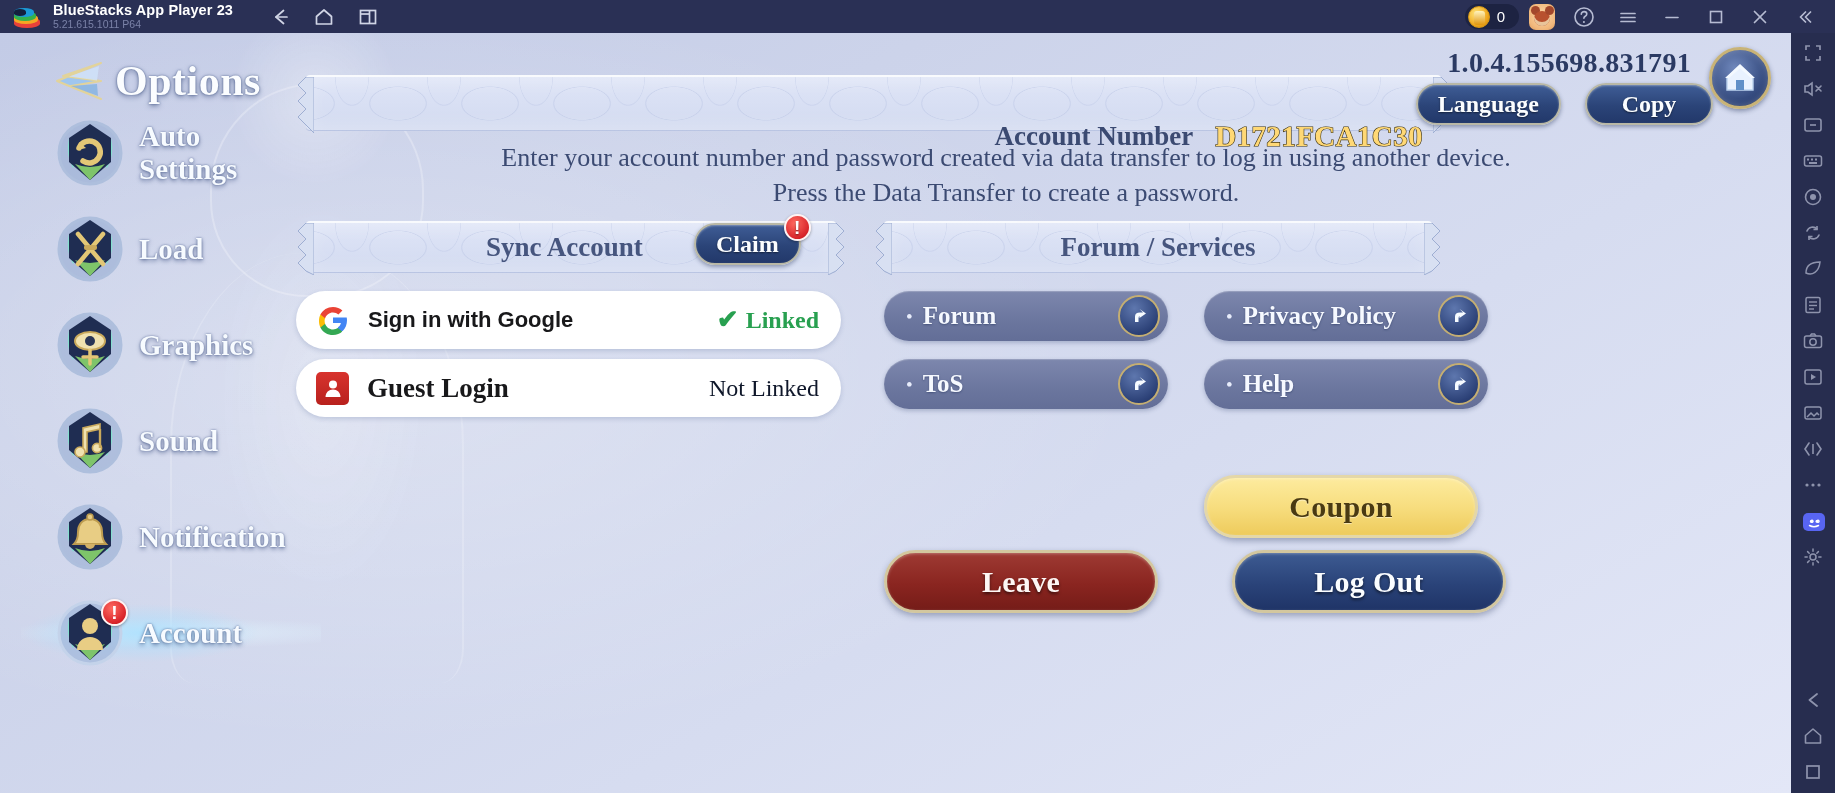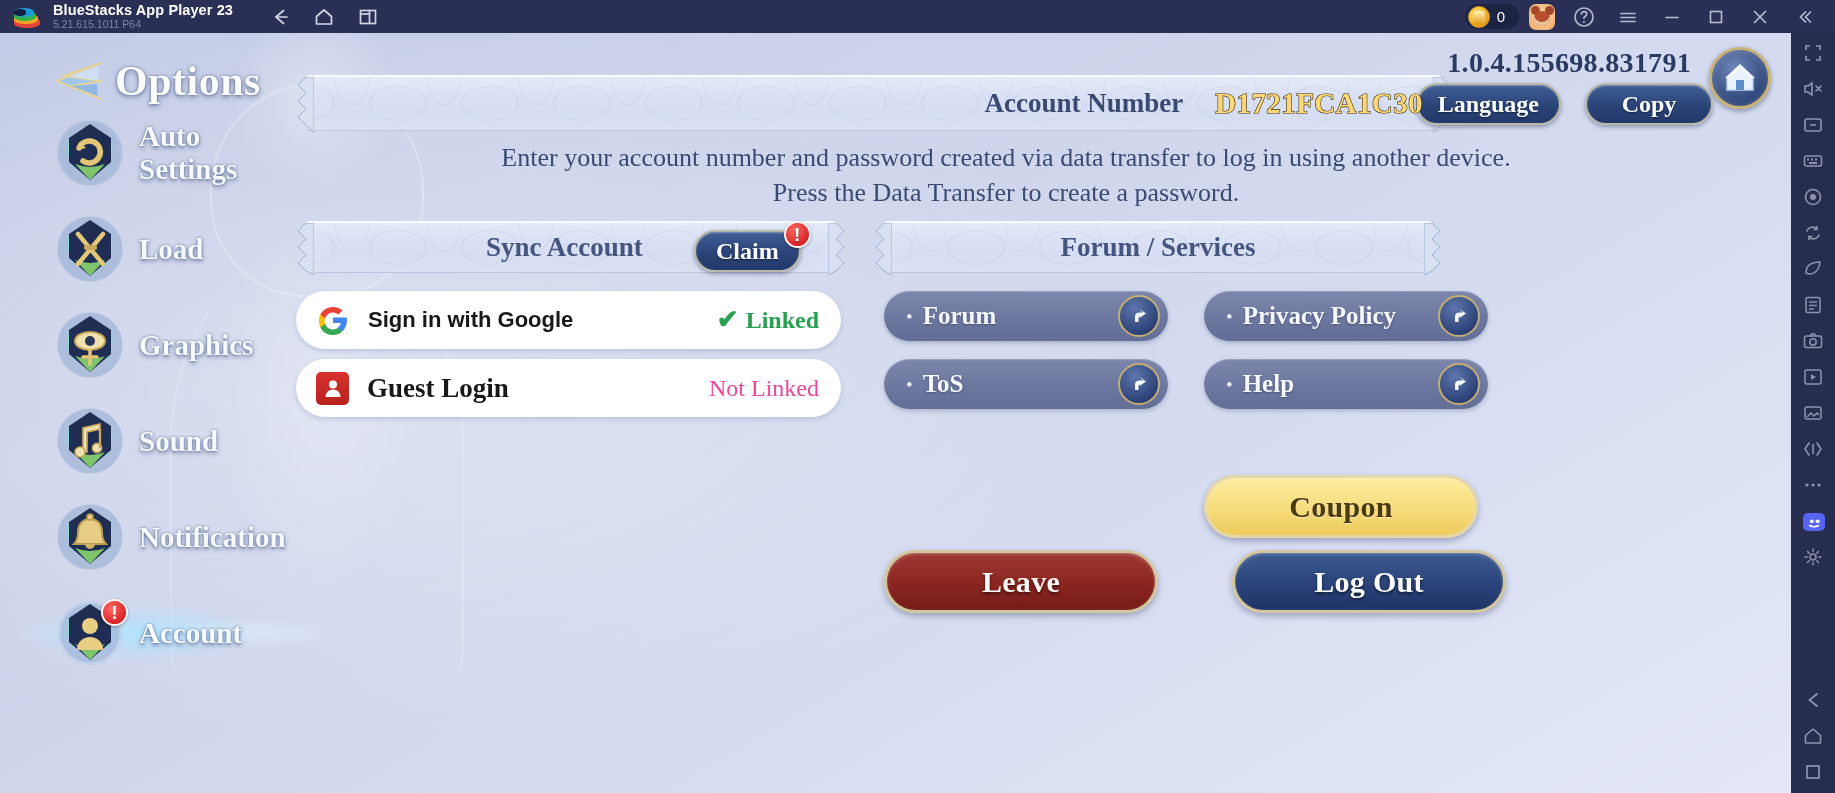--- a/index.html
+++ b/index.html
@@ -180,21 +180,21 @@
     position: absolute; top: 0; width: 22px; height: 100%;
     pointer-events: none;
   }
   .panel .edge-l { left: -14px; }
   .panel .edge-r { right: -14px; }
   .panel .edge-l svg, .panel .edge-r svg { display: block; }
 
   #acct-panel { left: 30px; top: 42px; width: 1135px; height: 56px; border-radius: 4px; }
   .acct-row {
     position: relative; z-index: 2; height: 100%; display: flex; align-items: center;
-    justify-content: flex-end; padding-right: 18px; gap: 32px;
+    justify-content: flex-end; padding-right: 18px; gap: 22px; margin-top: 33px;
   }
   .acct-label { font-size: 27px; color: #3b4a72; font-weight: bold; }
   .acct-num {
     font-size: 29px; font-weight: bold; color: #ffd875;
     -webkit-text-stroke: 1.2px #3b3010;
     paint-order: stroke fill;
     letter-spacing: .4px;
   }
 
   .pill-btn {
@@ -214,21 +214,21 @@
     font-size: 26px; color: #3b4a72; line-height: 1.33; font-weight: normal;
   }
 
   #sync-panel { left: 30px; top: 188px; width: 530px; height: 52px; border-radius: 4px; }
   #forum-panel { left: 608px; top: 188px; width: 548px; height: 52px; border-radius: 4px; }
   .panel-title {
     position: relative; z-index: 2; height: 100%; display: flex; align-items: center;
     justify-content: center; font-size: 27px; color: #46557e; font-weight: bold;
   }
   #sync-panel .panel-title { justify-content: flex-start; padding-left: 180px; }
-  #btn-claim { position: absolute; left: 418px; top: 197px; min-width: 104px; }
+  #btn-claim { position: absolute; left: 418px; top: 190px; min-width: 104px; }
   #btn-claim .alert-dot { right: -12px; top: -11px; }
 
   
   .acct-card {
     position: absolute; left: 20px; width: 545px; height: 58px; border-radius: 29px;
     background: #ffffff; box-shadow: 0 2px 5px rgba(70,90,140,.22);
     display: flex; align-items: center; padding: 0 22px 0 20px; cursor: pointer;
   }
   #card-google { top: 258px; }
   #card-guest  { top: 326px; }
@@ -239,21 +239,21 @@
     background: linear-gradient(#d8332e, #b8211d);
     display: flex; align-items: center; justify-content: center;
   }
   .guest-ic svg { display: block; }
   .card-label {
     margin-left: 18px; font-size: 27px; color: #18181a; font-weight: bold;
   }
   #card-google .card-label { font-family: "Liberation Sans", sans-serif; font-size: 22px; }
   .card-status { margin-left: auto; font-size: 24px; display: flex; align-items: center; gap: 7px; }
   .card-status.linked { color: #28a050; font-weight: bold; }
-  .card-status.unlinked { color: #ec4899; }
+  .card-status.unlinked { color: #0f172a; }
   .check { font-size: 26px; line-height: 1; }
 
   
   .link-btn {
     position: absolute; height: 50px; border-radius: 25px;
     background: linear-gradient(#7d87ad, #6b769e 60%, #636e97);
     box-shadow: 0 2px 4px rgba(60,75,120,.30), inset 0 1px 1px rgba(255,255,255,.22);
     display: flex; align-items: center; padding: 0 8px 0 22px; cursor: pointer;
   }
   .lb-dot { color: #e7ecfb; font-size: 19px; line-height: 1; margin-right: 10px; }

